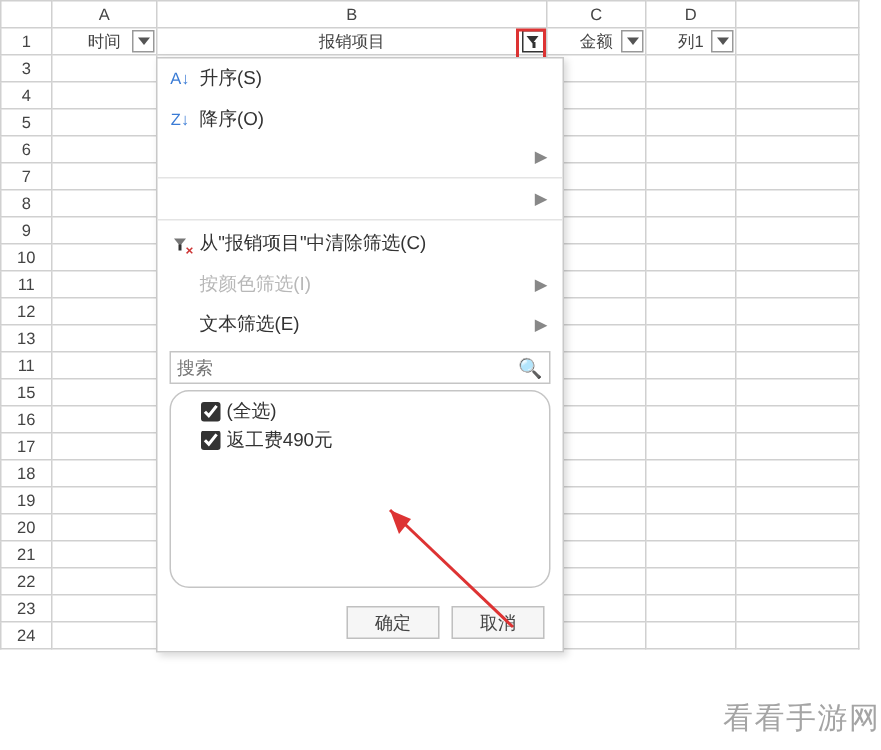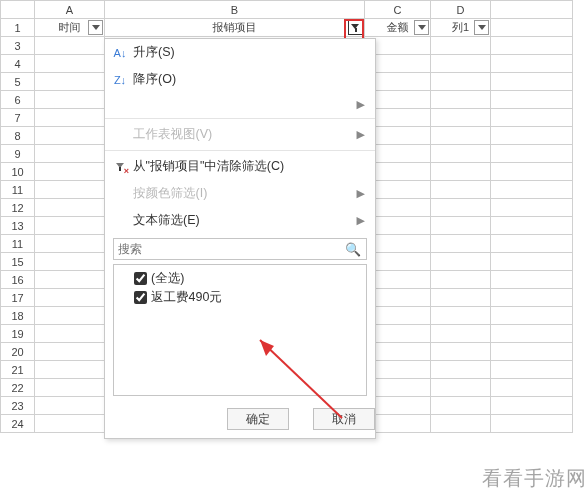--- a/index.html
+++ b/index.html
@@ -98,22 +98,22 @@
   margin: 4px 8px 6px 8px; border: 1px solid #c5c5c5;
   height: 132px; padding: 4px 6px; overflow: auto; position: relative;
 }
 .items-box label {
   display: flex; align-items: center; gap: 4px;
   font-size: 12.5px; padding: 1px 0 1px 14px; color: #333;
 }
 .items-box input[type=checkbox] { width: 13px; height: 13px; accent-color: #333; }
 
 .btn-row {
-  display: flex; justify-content: flex-end; gap: 24px;
-  padding: 6px 0 8px 10px;
+  display: flex; justify-content: flex-end; gap: 8px;
+  padding: 6px 12px 8px 10px;
 }
 .btn {
   min-width: 62px; height: 22px; border: 1px solid #c0c0c0;
   background: #f6f6f6; font-size: 12px; color: #444; cursor: pointer;
 }
 
 
 .red-arrow {
   position: absolute; left: 242px; top: 328px; width: 120px; height: 100px;
   pointer-events: none; z-index: 20;
@@ -363,21 +363,20 @@
     </div>
     <div class="menu-item">
       <span class="mi-icon sort-desc">Z↓</span>
       <span>降序(O)</span>
     </div>
     <div class="menu-item">
       <span class="mi-arrow">▶</span>
     </div>
     <div class="menu-sep"></div>
     <div class="menu-item disabled">
-      <span>工作表视图(V)</span>
       <span class="mi-arrow">▶</span>
     </div>
     <div class="menu-sep"></div>
     <div class="menu-item">
       <span class="mi-icon clear-filter-ico">
         <span class="funnel"></span>
           <span class="x">×</span>
       </span>
       <span>从"报销项目"中清除筛选(C)</span>
     </div>
@@ -388,21 +387,21 @@
     <div class="menu-item">
       <span>文本筛选(E)</span>
       <span class="mi-arrow">▶</span>
     </div>
 
     <div class="search-row">
       <input type="text" placeholder="搜索" style="">
       <span class="mag">🔍</span>
     </div>
 
-    <div class="items-box" style="position:relative;">
+    <div class="items-box" style="position:relative;border-radius:13px;">
 
       <label>
         <input type="checkbox" checked="" style="">
         <span>(全选)</span>
       </label>
       <label>
         <input type="checkbox" checked="" style="">
         <span>返工费490元</span>
       </label>
     </div>

